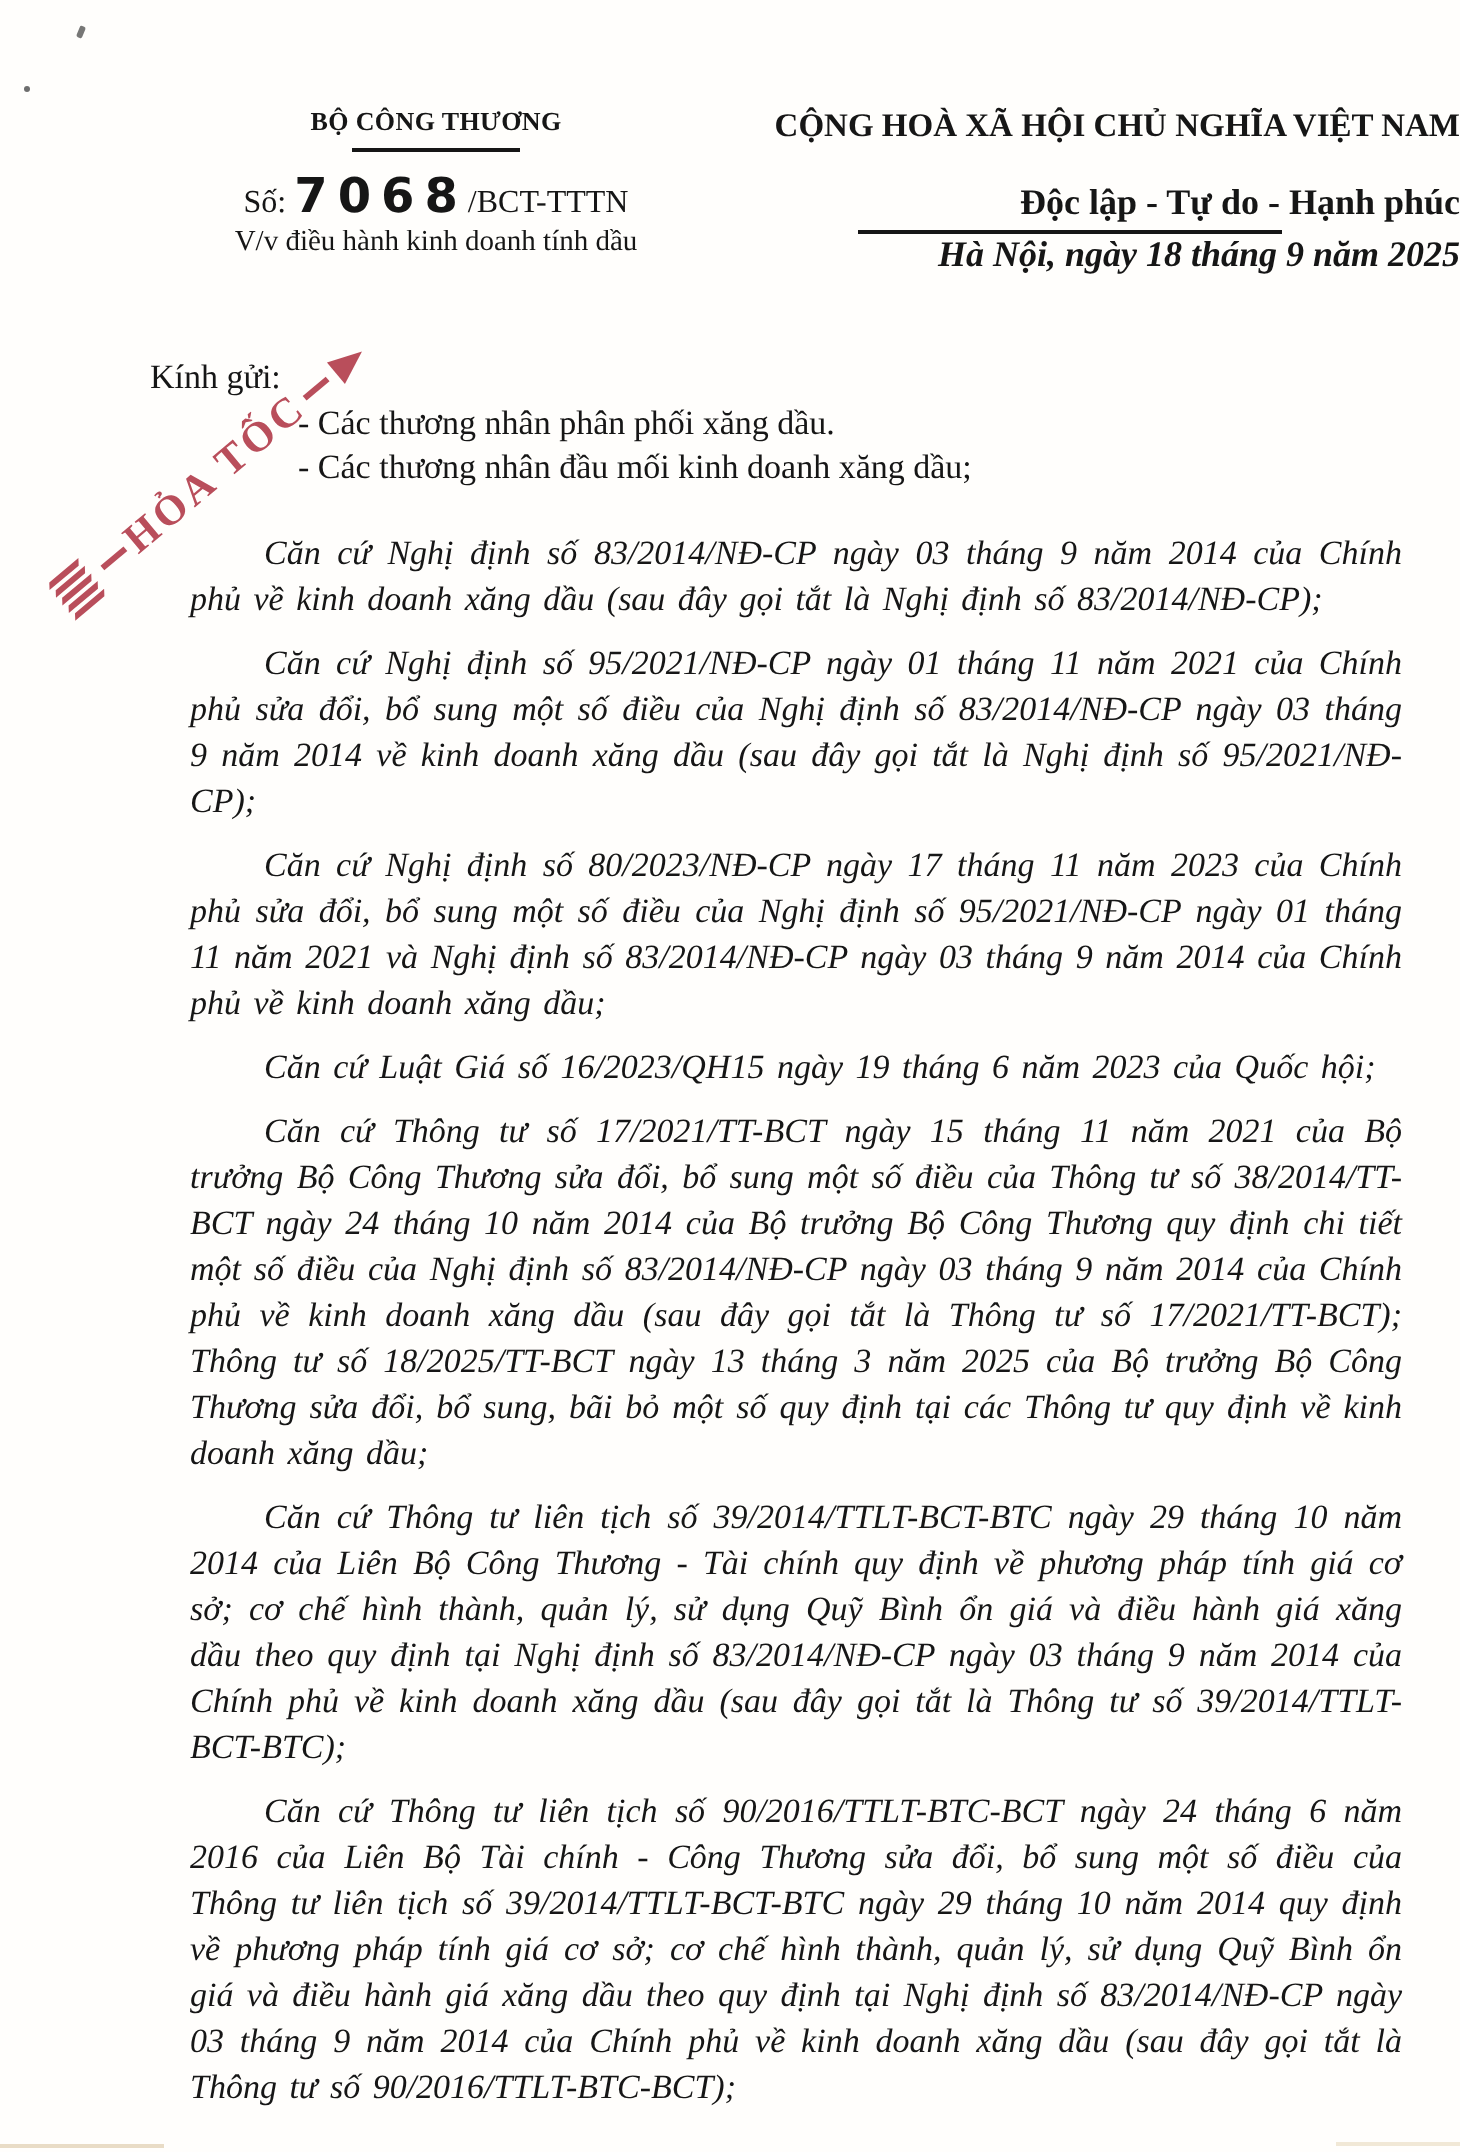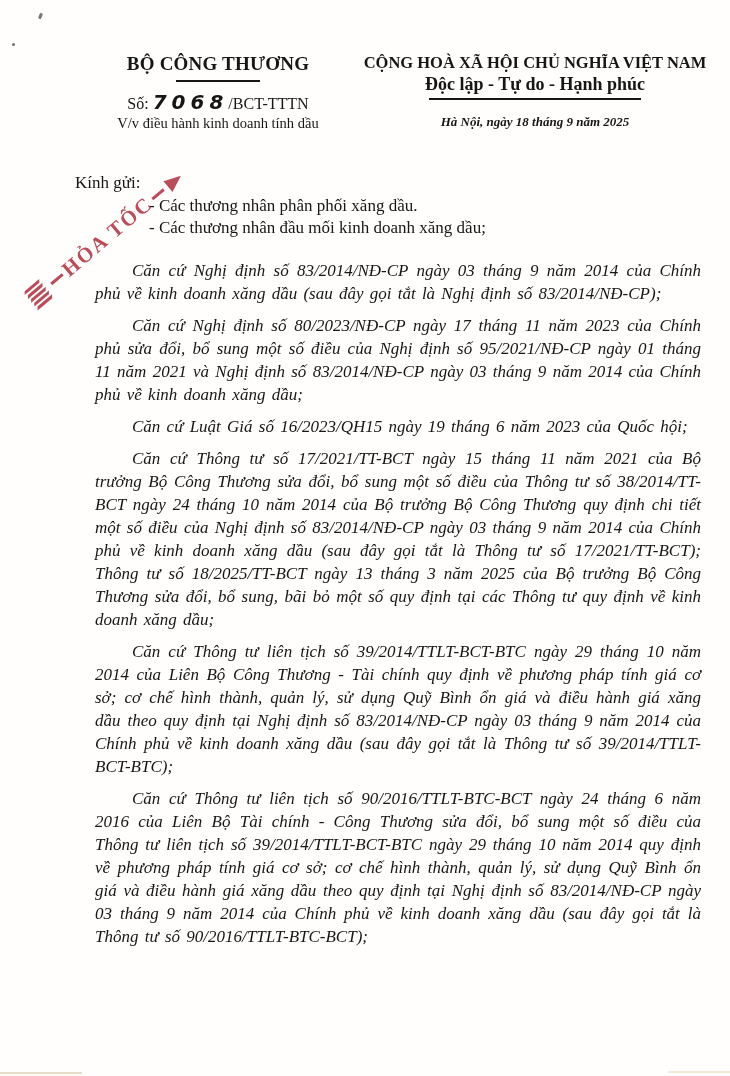--- a/index.html
+++ b/index.html
@@ -10,35 +10,35 @@
     height: 1076px;
     background: #fffefc;
     font-family: "Liberation Serif", serif;
     color: var(--ink);
     overflow: hidden;
   }
 
   
   .header { display: flex; padding-top: 53px; }
   .header-left { flex: none; width: 244px; margin-left: 96px; text-align: center; }
-  .org-name { font-weight: bold; font-size: 19px; letter-spacing: 0.2px; white-space: nowrap; }
+  .org-name { font-weight: bold; font-size: 13px; letter-spacing: 0.2px; white-space: nowrap; }
   .org-underline { width: 84px; border-top: 2px solid var(--ink); margin: 5px auto 0; }
   .doc-number-line { margin-top: 8px; font-size: 16px; white-space: nowrap; }
   .doc-number-stamped {
     font-family: "DejaVu Sans", sans-serif;
-    font-size: 20px; font-weight: 600;
-    letter-spacing: 5px; margin-left: 4px; font-style: italic;
+    font-size: 24px; font-weight: 600;
+    letter-spacing: 5px; margin-left: 4px;
   }
   .doc-subject { font-size: 14.5px; margin-top: 1px; white-space: nowrap; }
 
-  .header-right { flex: 1; text-align: center; }
+  .header-right { flex: 1; text-align: right; }
   .national-title { font-weight: bold; font-size: 16.5px; white-space: nowrap; }
-  .national-motto { font-weight: bold; font-size: 18px; margin-top: 1px; }
+  .national-motto { font-weight: bold; font-size: 18px; margin-top: 18px; }
   .motto-underline { width: 212px; border-top: 2px solid var(--ink); margin: 3px auto 0; }
-  .place-date { font-style: italic; font-weight: bold; font-size: 13px; margin-top: 14px; }
+  .place-date { font-style: italic; font-weight: bold; font-size: 18px; }
 
   
   .stamp { position: absolute; left: 20px; top: 160px; width: 172px; height: 155px; pointer-events: none; }
   .stamp-inner {
     position: absolute; left: 50%; top: 50%;
     transform: translate(-50%, -50%) rotate(-40deg);
     display: flex; align-items: center;
     color: var(--stamp-red); opacity: 0.9;
     white-space: nowrap;
   }
@@ -118,20 +118,21 @@
   <div class="recipients">
     <div>Kính gửi:</div>
     <div class="recipient-list">
       <div>- Các thương nhân phân phối xăng dầu.</div>
       <div>- Các thương nhân đầu mối kinh doanh xăng dầu;</div>
     </div>
   </div>
 
   <div class="body-text">
     <p>Căn cứ Nghị định số 83/2014/NĐ-CP ngày 03 tháng 9 năm 2014 của Chính phủ về kinh doanh xăng dầu (sau đây gọi tắt là Nghị định số 83/2014/NĐ-CP);</p>
+    <p>Căn cứ Nghị định số 95/2021/NĐ-CP ngày 01 tháng 11 năm 2021 của Chính phủ sửa đổi, bổ sung một số điều của Nghị định số 83/2014/NĐ-CP ngày 03 tháng 9 năm 2014 về kinh doanh xăng dầu (sau đây gọi tắt là Nghị định số 95/2021/NĐ-CP);</p>
     <p>Căn cứ Nghị định số 80/2023/NĐ-CP ngày 17 tháng 11 năm 2023 của Chính phủ sửa đổi, bổ sung một số điều của Nghị định số 95/2021/NĐ-CP ngày 01 tháng 11 năm 2021 và Nghị định số 83/2014/NĐ-CP ngày 03 tháng 9 năm 2014 của Chính phủ về kinh doanh xăng dầu;</p>
     <p>Căn cứ Luật Giá số 16/2023/QH15 ngày 19 tháng 6 năm 2023 của Quốc hội;</p>
     <p>Căn cứ Thông tư số 17/2021/TT-BCT ngày 15 tháng 11 năm 2021 của Bộ trưởng Bộ Công Thương sửa đổi, bổ sung một số điều của Thông tư số 38/2014/TT-BCT ngày 24 tháng 10 năm 2014 của Bộ trưởng Bộ Công Thương quy định chi tiết một số điều của Nghị định số 83/2014/NĐ-CP ngày 03 tháng 9 năm 2014 của Chính phủ về kinh doanh xăng dầu (sau đây gọi tắt là Thông tư số 17/2021/TT-BCT); Thông tư số 18/2025/TT-BCT ngày 13 tháng 3 năm 2025 của Bộ trưởng Bộ Công Thương sửa đổi, bổ sung, bãi bỏ một số quy định tại các Thông tư quy định về kinh doanh xăng dầu;</p>
     <p>Căn cứ Thông tư liên tịch số 39/2014/TTLT-BCT-BTC ngày 29 tháng 10 năm 2014 của Liên Bộ Công Thương - Tài chính quy định về phương pháp tính giá cơ sở; cơ chế hình thành, quản lý, sử dụng Quỹ Bình ổn giá và điều hành giá xăng dầu theo quy định tại Nghị định số 83/2014/NĐ-CP ngày 03 tháng 9 năm 2014 của Chính phủ về kinh doanh xăng dầu (sau đây gọi tắt là Thông tư số 39/2014/TTLT-BCT-BTC);</p>
     <p>Căn cứ Thông tư liên tịch số 90/2016/TTLT-BTC-BCT ngày 24 tháng 6 năm 2016 của Liên Bộ Tài chính - Công Thương sửa đổi, bổ sung một số điều của Thông tư liên tịch số 39/2014/TTLT-BCT-BTC ngày 29 tháng 10 năm 2014 quy định về phương pháp tính giá cơ sở; cơ chế hình thành, quản lý, sử dụng Quỹ Bình ổn giá và điều hành giá xăng dầu theo quy định tại Nghị định số 83/2014/NĐ-CP ngày 03 tháng 9 năm 2014 của Chính phủ về kinh doanh xăng dầu (sau đây gọi tắt là Thông tư số 90/2016/TTLT-BTC-BCT);</p>
   </div>
 
 </div>
 
 </body></html>

